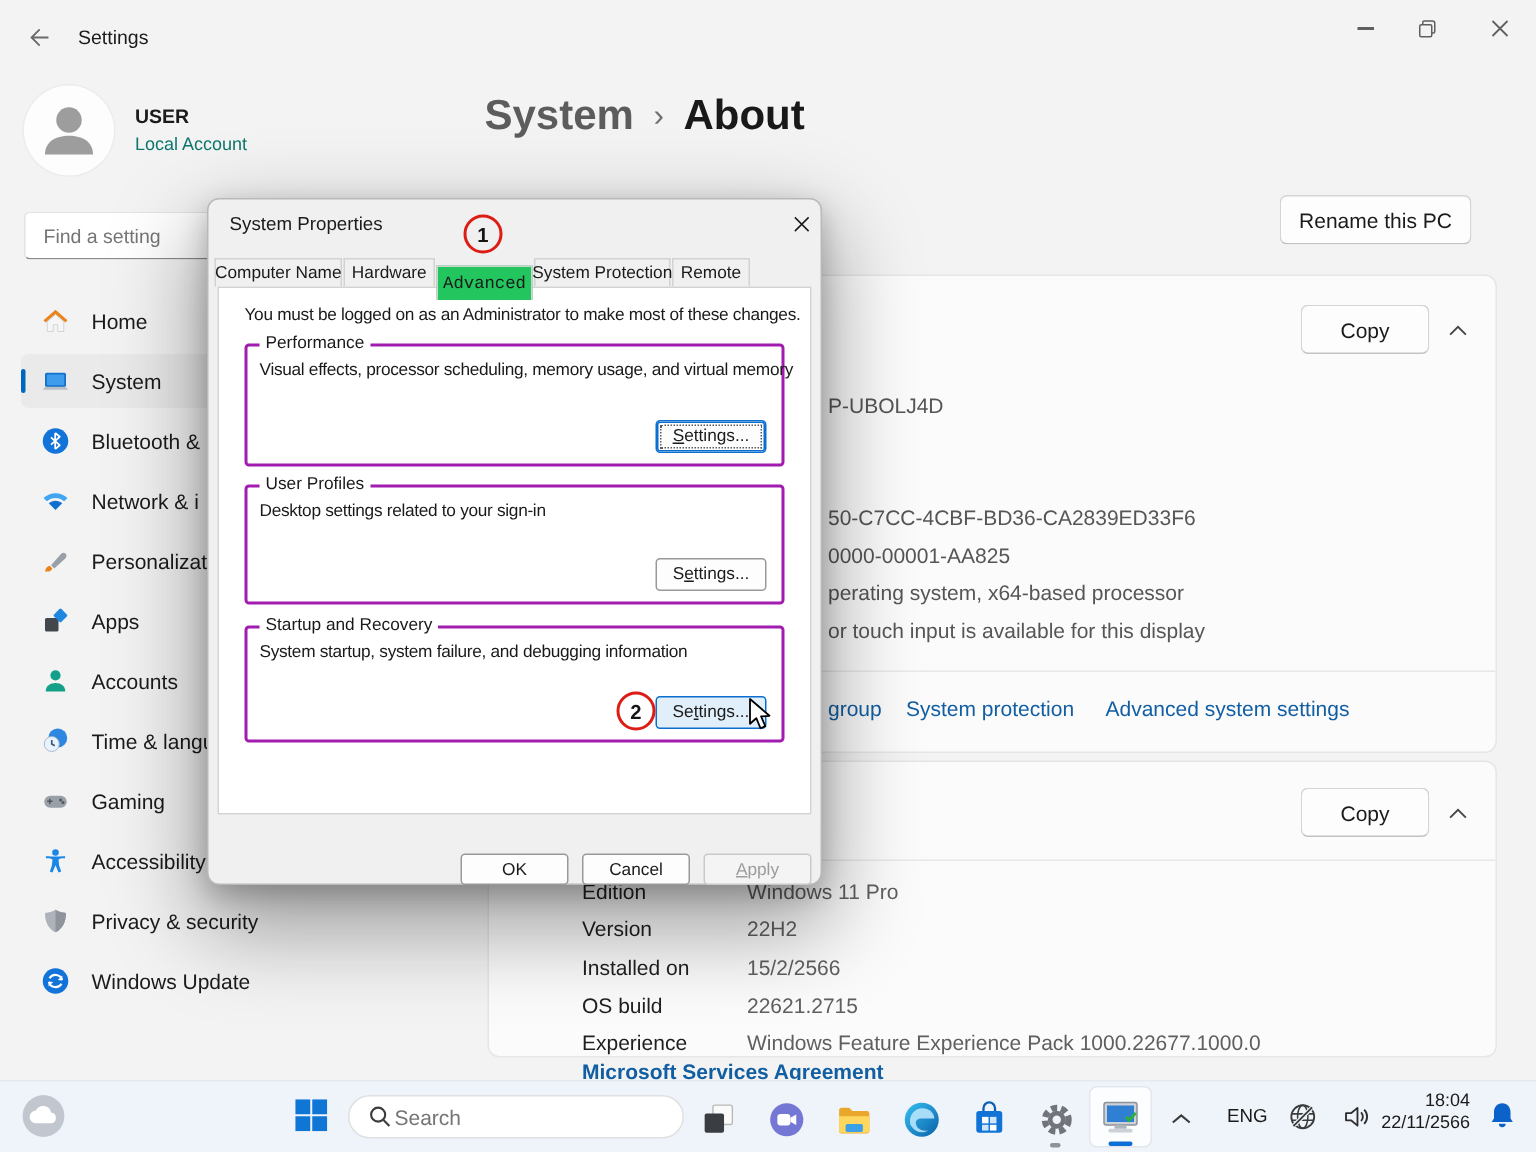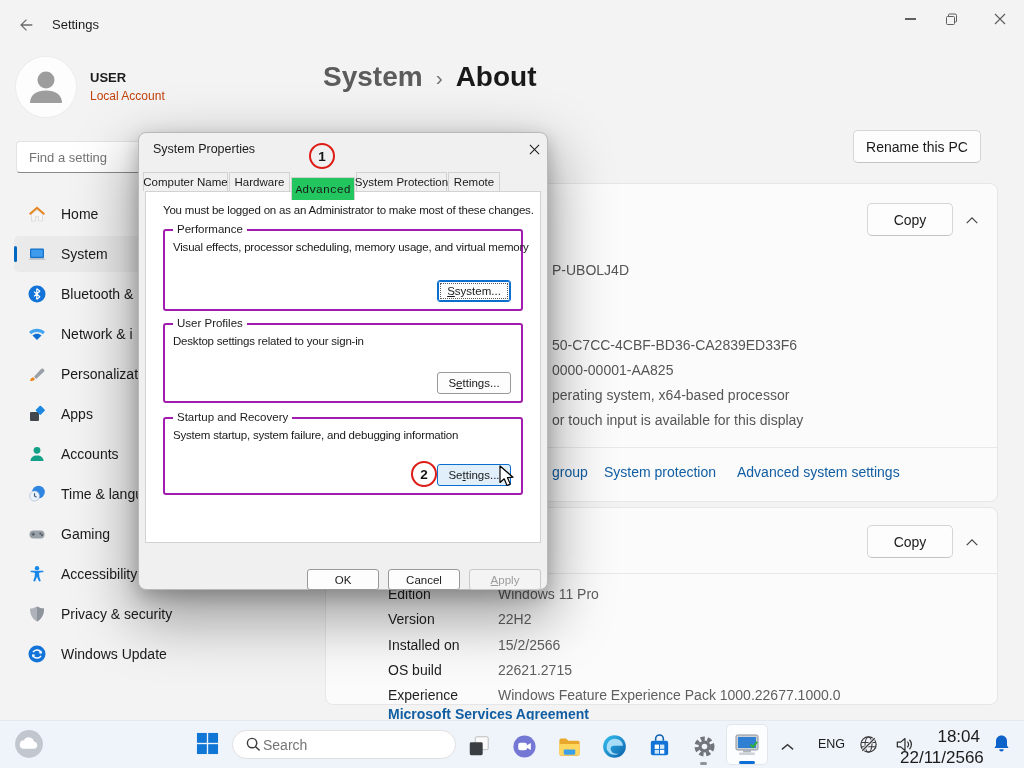--- a/index.html
+++ b/index.html
@@ -9,21 +9,21 @@
   #screen { position:relative; width:1024px; height:768px; background:#f3f3f3; overflow:hidden; }
 
   
   .app-title { left:52px; top:17px; font-size:13px; color:#1b1b1b; }
   .back-btn { left:14px; top:13px; width:24px; height:24px; display:flex; align-items:center; justify-content:center; }
   .winctl { top:0; width:44px; height:38px; display:flex; align-items:center; justify-content:center; color:#5f5f5f; }
 
   
   .avatar { left:16px; top:57px; width:60px; height:60px; border-radius:50%; box-shadow:0 0 0 1px #ececec; }
   .uname { left:90px; top:70px; font-size:13px; font-weight:bold; color:#1b1b1b; }
-  .utype { left:90px; top:89px; font-size:12px; color:#c2410c; }
+  .utype { left:90px; top:89px; font-size:12px; color:#0f766e; }
 
   
   .crumbs { left:323px; top:58px; display:flex; align-items:center; height:38px; }
   .crumb-root { font-size:28px; font-weight:600; color:#5c5c5c; }
   .crumb-sep { font-size:21px; color:#707070; margin:0 13px; padding-top:2px; }
   .crumb-page { font-size:28px; font-weight:700; color:#191919; }
 
   
   .find { left:16px; top:141px; width:266px; height:32px; background:#fff; border:1px solid #e3e3e3; border-bottom:1px solid #8a8a8a; border-radius:4px; font-size:13px; color:#5c5c5c; padding:0 12px; font-family:inherit; outline:none; }
   .nav-item { left:14px; width:296px; height:36px; display:flex; align-items:center; border-radius:5px; }
@@ -61,21 +61,21 @@
   .hovered { background:#e1effa; border:1px solid #0b6fd0; }
   .disabled { color:#9c9c9c; border-color:#c9c9c9; background:#f4f4f4; }
   .ann { width:26px; height:26px; border-radius:50%; border:2.5px solid #de1c16; display:flex; align-items:center; justify-content:center; font-size:13.5px; font-weight:bold; color:#151515; z-index:60; background:transparent; }
 
   
   .taskbar { left:0; top:720px; width:1024px; height:48px; background:#eff4fa; border-top:1px solid #e4e9ef; z-index:80; }
   .tb-ico { top:733px; width:26px; height:26px; display:flex; align-items:center; justify-content:center; }
   .tb-search { left:232px; top:730px; width:224px; height:29px; background:#fff; border:1px solid #e0e0e0; border-radius:15px; display:flex; align-items:center; }
   .tb-search input { border:none; outline:none; background:transparent; font-size:14px; color:#5a5a5a; margin-left:2px; width:160px; font-family:inherit; }
   .tb-text { font-size:12.5px; color:#1b1b1b; }
-  .clock { left:900px; top:726px; width:80px; text-align:right; font-size:17px; color:#1b1b1b; line-height:1.25; }
+  .clock { left:900px; top:726px; width:80px; text-align:right; font-size:12px; color:#1b1b1b; line-height:1.25; }
 </style>
 </head>
 <body>
 
 <div id="screen">
 
   <div class="abs back-btn">
     <svg width="18" height="18" viewBox="0 0 20 20">
         <path d="M10.5 4 L4.5 10 L10.5 16 M4.5 10 H17" stroke="#6b6b6b" stroke-width="1.4" fill="none"></path>
       </svg>
@@ -284,21 +284,21 @@
     <div class="abs tab active" style="left:152px; width:64px;">Advanced</div>
     <div class="abs tab" style="left:217px; width:91px;">System Protection</div>
     <div class="abs tab" style="left:309px; width:52px;">Remote</div>
 
     <div class="abs dlg-page"></div>
     <div class="abs admin-note">You must be logged on as an Administrator to make most of these changes.</div>
 
     <div class="abs grp" style="top:96px; height:82px;">
       <span class="grp-title">Performance</span>
       <span class="grp-desc">Visual effects, processor scheduling, memory usage, and virtual memory</span>
-      <button class="xbtn setbtn focused"><span></span><span class="mn">S</span><span>system...</span></button>
+      <button class="xbtn setbtn focused"><span></span><span class="mn">S</span><span>ettings...</span></button>
     </div>
 
     <div class="abs grp" style="top:190px; height:80px;">
       <span class="grp-title">User Profiles</span>
       <span class="grp-desc">Desktop settings related to your sign-in</span>
       <button class="xbtn setbtn"><span>S</span><span class="mn">e</span><span>ttings...</span></button>
     </div>
 
     <div class="abs grp" style="top:284px; height:78px;">
       <span class="grp-title">Startup and Recovery</span>

